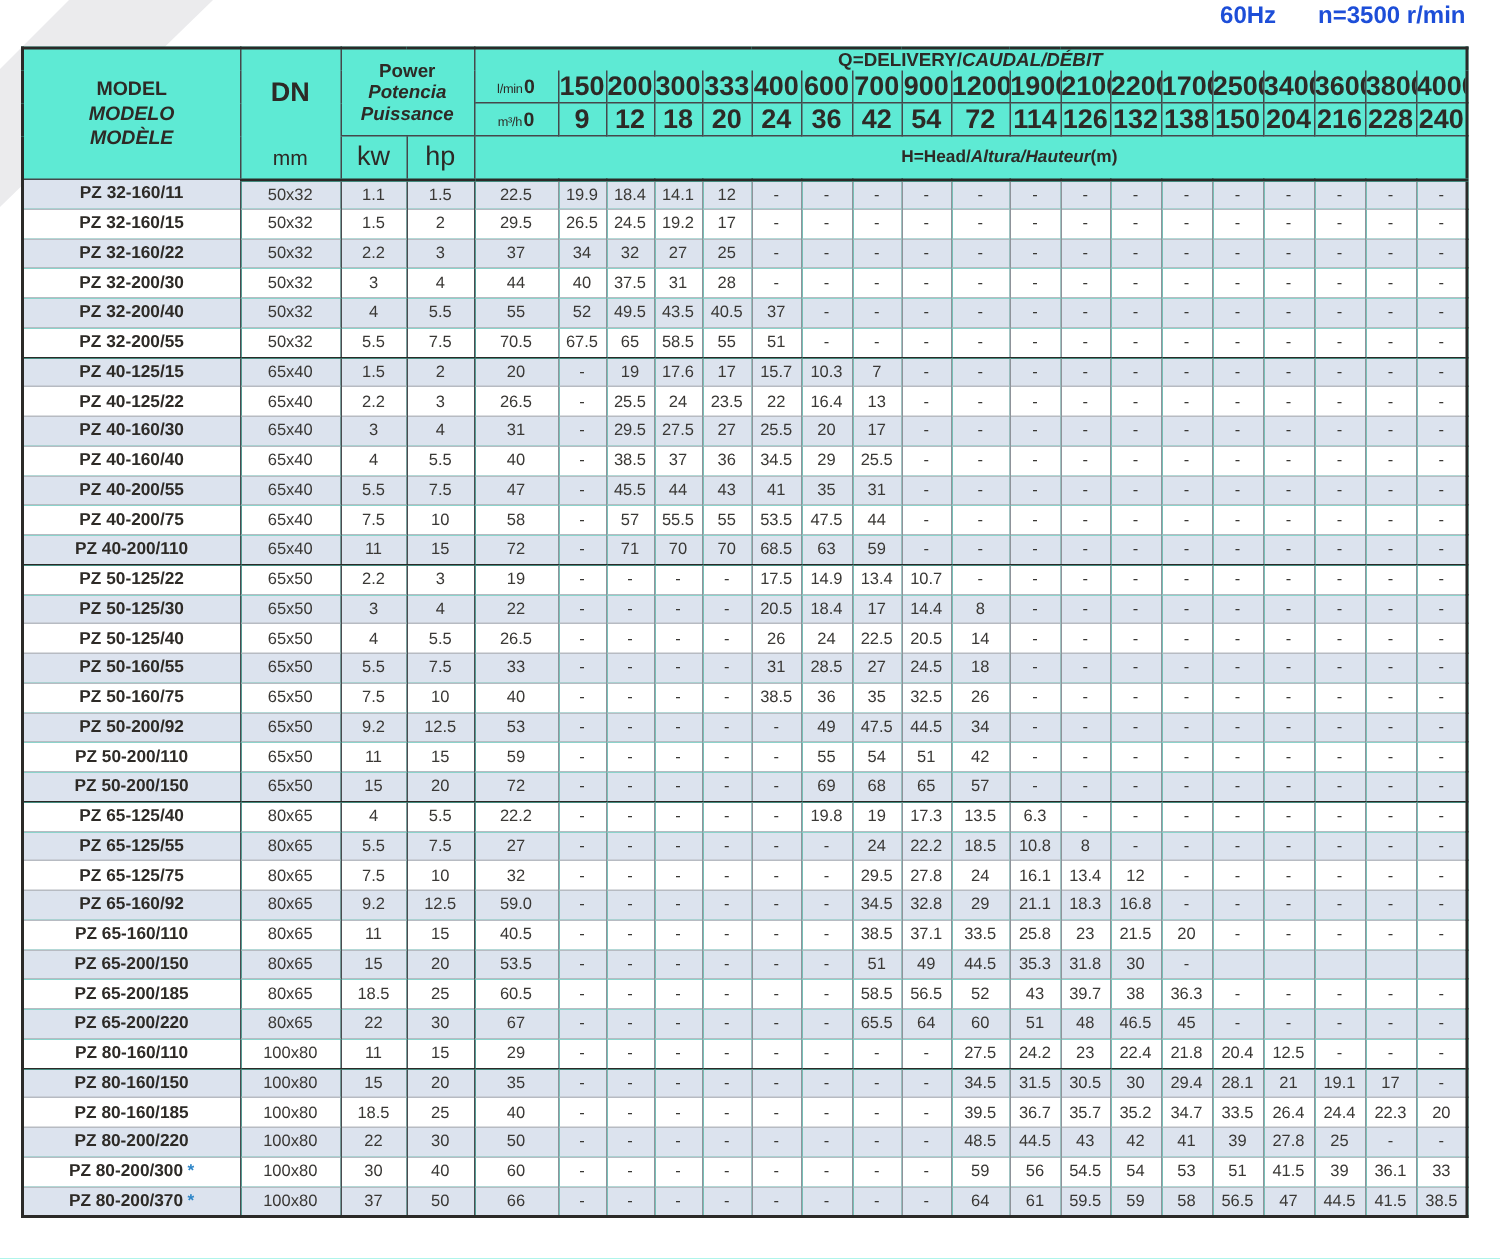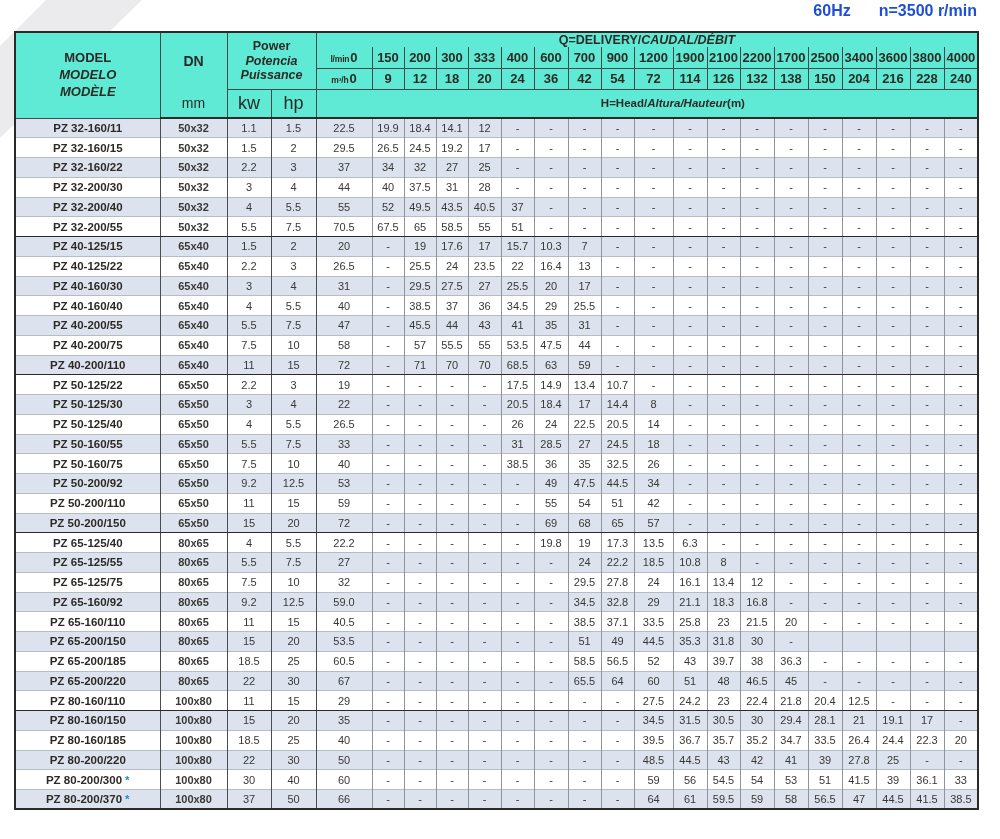--- a/index.html
+++ b/index.html
@@ -30,47 +30,47 @@
 
   
   thead th { font-weight: bold; border: 1px solid #45474b; }
   thead tr.h-row1 { height: 15px; }
   thead tr.h-row2 { height: 21px; }
   thead tr.h-row3 { height: 21px; margin-left: 10px; }
   thead tr.h-row4 { height: 29px; }
   th.model-h { font-size: 13px; line-height: 1.3; }
   th.model-h .it { font-style: italic; display: block; }
   th.model-h .up { display: block; }
-  th.dn-h { font-size: 14px; border-bottom: none; vertical-align: middle; }
+  th.dn-h { font-size: 18px; border-bottom: none; vertical-align: middle; }
   th.power-h { font-size: 12.5px; line-height: 1.15; }
   th.power-h .it { font-style: italic; display: block; }
   th.power-h .up { display: block; }
   th.q-h { font-size: 12.5px; border-bottom: none; }
   th.q-h .it, .head-h .it { font-style: italic; text-align: right; }
-  th.num-th { font-size: 13px; border-top: none; }
+  th.num-th { font-size: 18px; border-top: none; }
   th.unit-th { font-size: 12.5px; border-top: none; }
-  th.unit-th .unit { font-size: 8.5px; font-weight: bold; letter-spacing: -0.2px; }
+  th.unit-th .unit { font-size: 8.5px; font-weight: normal; letter-spacing: -0.2px; }
   th.unit-th .zero { font-size: 13px; font-weight: bold; margin-left: 1px; }
   th.mm-h { font-size: 14px; font-weight: normal; border-top: none; }
   th.kw-h, th.hp-h { font-size: 18px; font-weight: normal; }
   th.head-h { font-size: 11.5px; text-indent: 52px; }
   thead tr.h-row4 th { border-bottom: 2px solid #2b2a28; }
 
   
   tbody td {
     height: 19.75px; font-size: 11px; color: #3a3835;
     border-left: 1px solid #8f939a;
     border-top: 1px solid #b7bbc2;
     background: #ffffff;
   }
   tbody tr.alt td { background: #dce3ee; }
   tbody td.model-cell { font-weight: bold; font-size: 11.5px; color: #2d2a26; border-left: none; }
   tbody td.dn-cell, tbody td.kw-cell, tbody td.hp-cell, tbody td.zero-col,
   tbody td.dn-cell, tbody td.model-cell { border-left-color: #4a4c50; }
-  tbody td.dn-cell { border-left: 1px solid #4a4c50; font-weight: bold; }
+  tbody td.dn-cell { border-left: 1px solid #4a4c50; }
   tbody td.kw-cell, tbody td.hp-cell { border-left: 1px solid #4a4c50; }
   tbody td.zero-col { border-left: 1px solid #4a4c50; }
   tbody tr.group-end td { border-bottom: 1.6px solid #2b2a28; }
   .star { color: #2e86c8; font-weight: bold; margin-left: 3px; }
 </style>
 </head>
 <body>
 
 <div id="corner-deco"></div>
 

